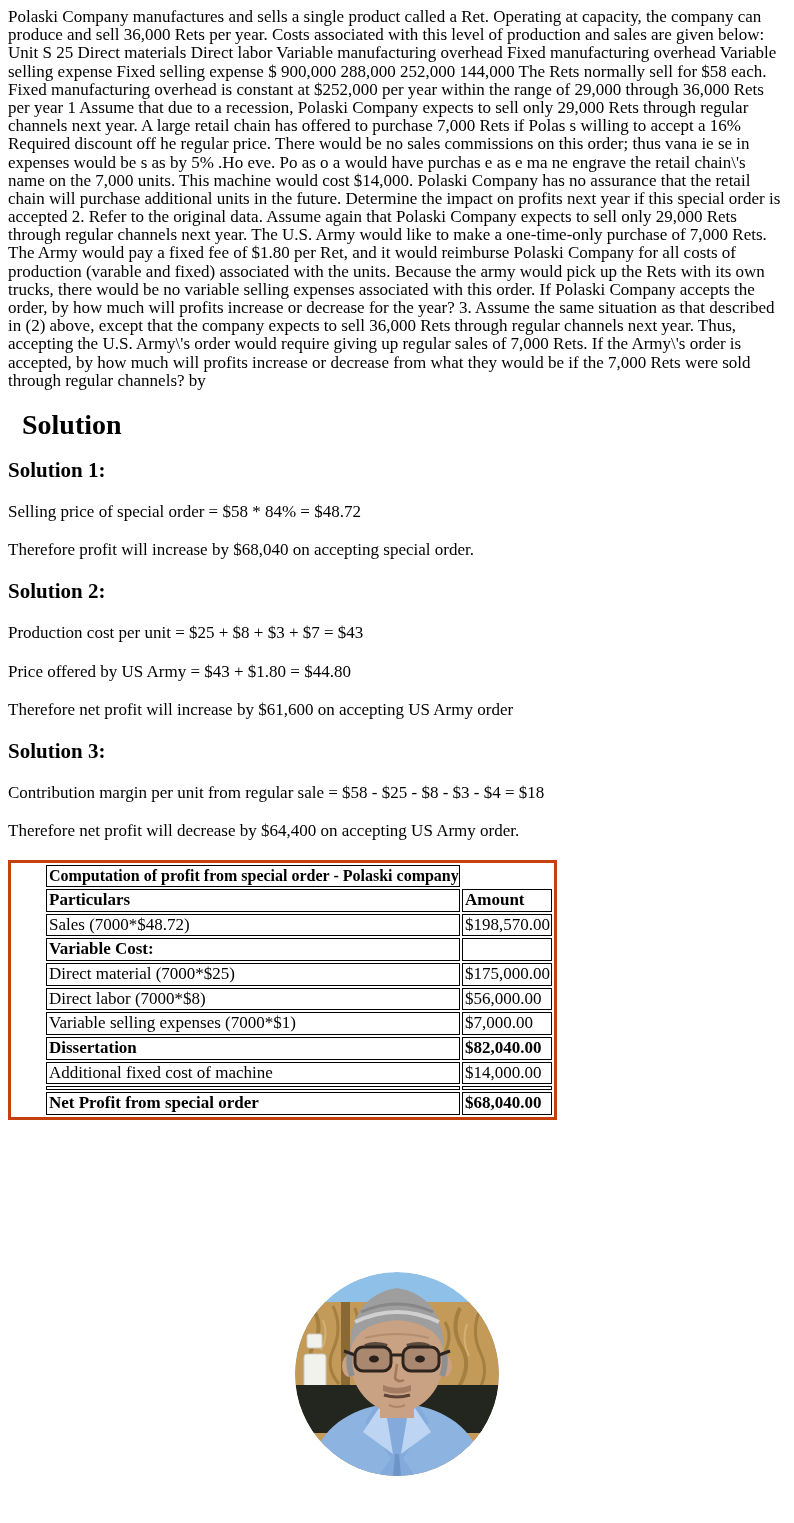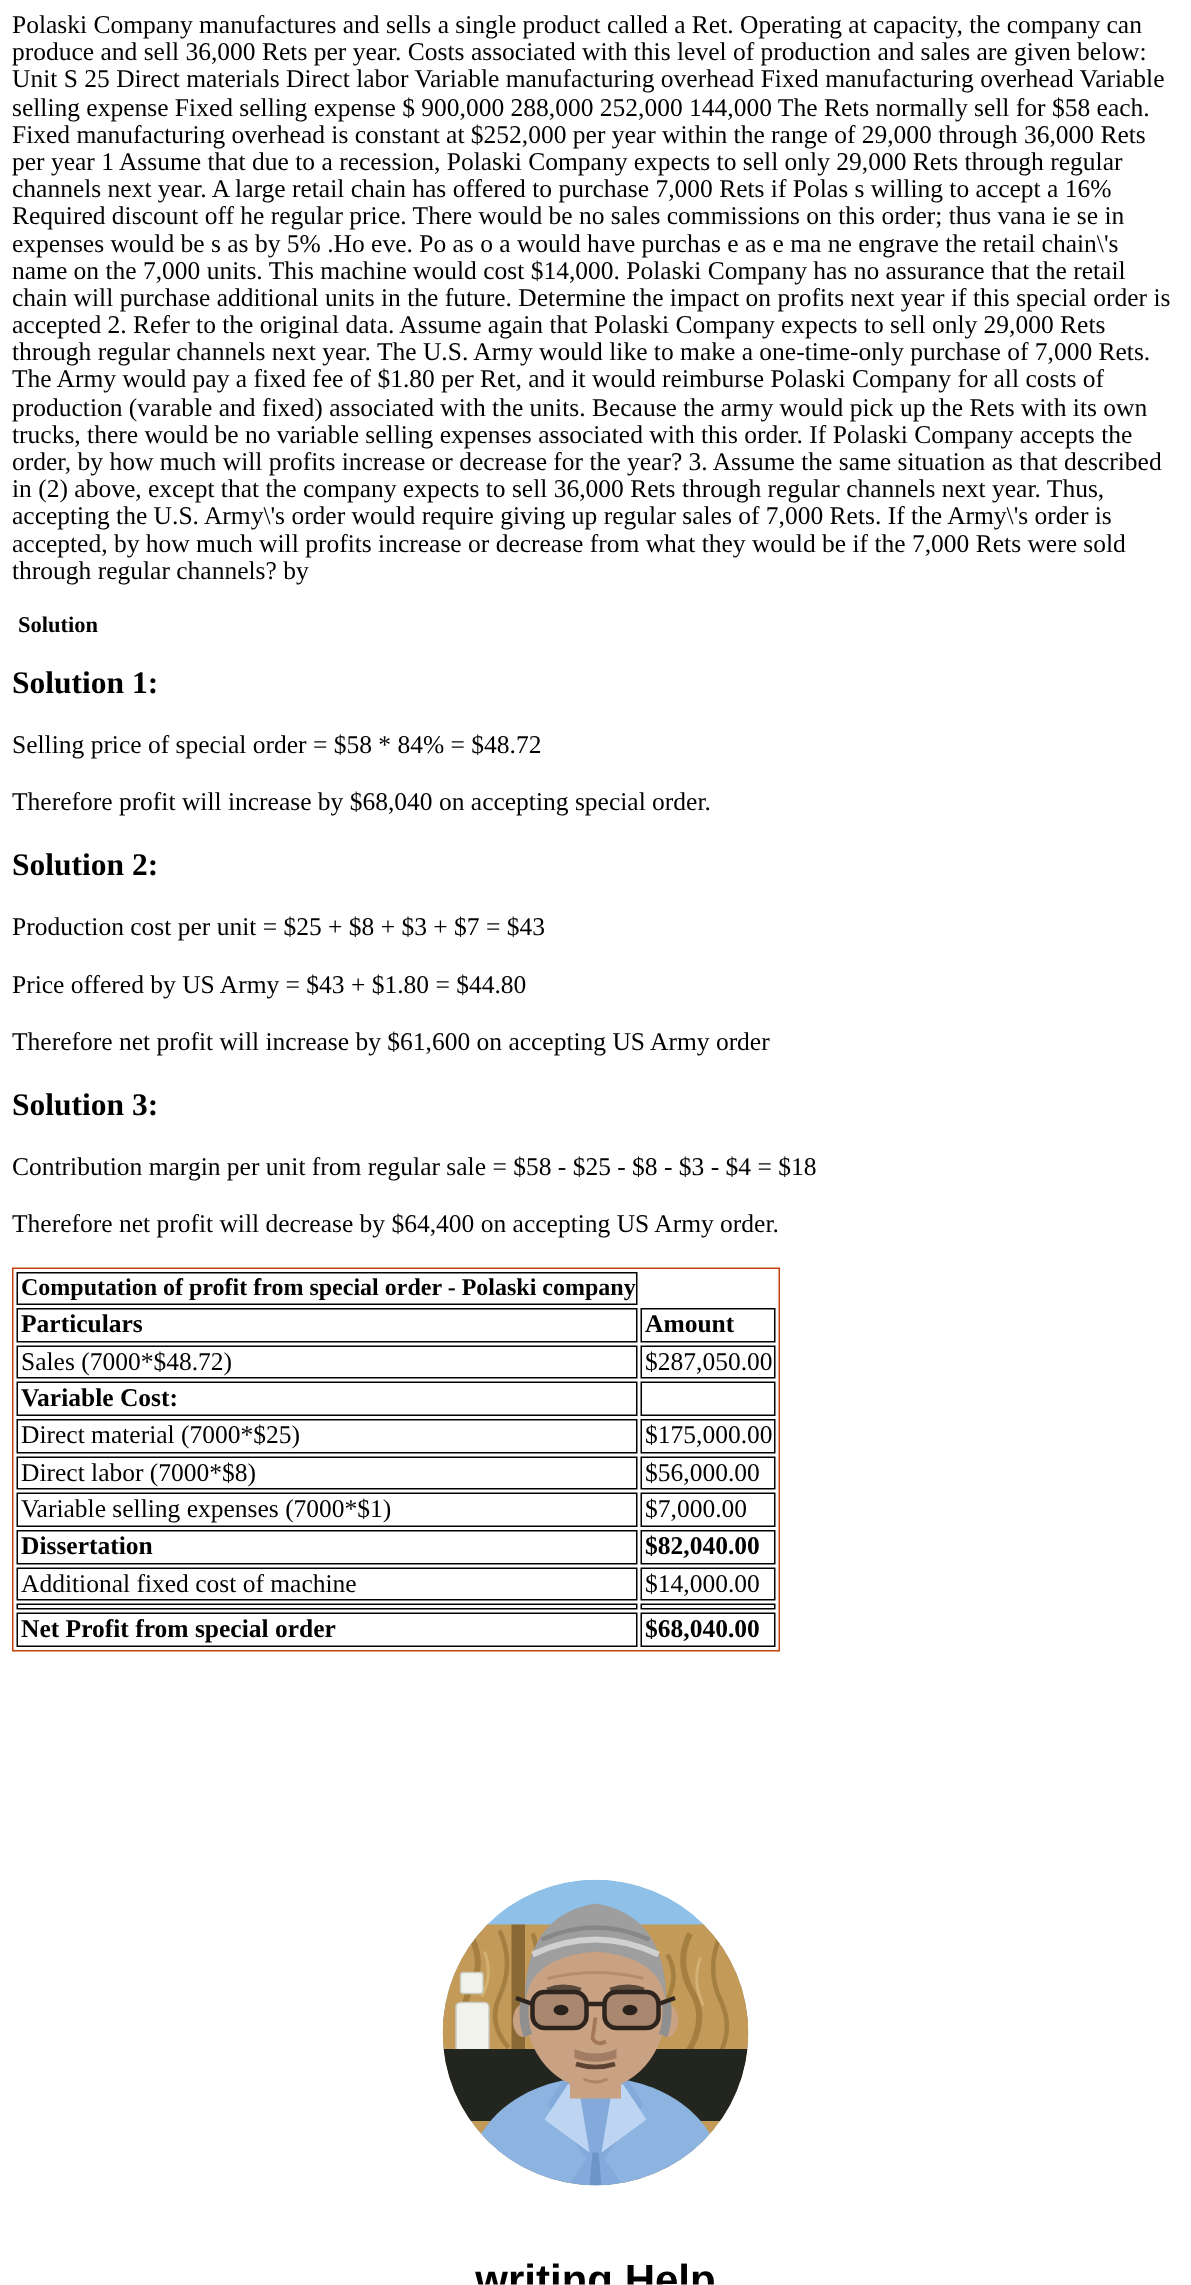--- a/index.html
+++ b/index.html
@@ -6,32 +6,33 @@
   body {
     width:794px; height:1523px; box-sizing:border-box;
     padding:8px; overflow:hidden; color:#000;
     font-family:"Liberation Serif", serif;
   }
   .problem {
     font-size:17px; line-height:1.07; text-align:left;
   }
   .solution-heading {
     font-family:"Liberation Serif", serif;
-    font-size:15px; font-weight:bold; margin:19px 0 17px 4px;
+    font-size:28px; font-weight:bold; margin:19px 0 17px 14px;
   }
   .sub-heading {
     font-size:21px; font-weight:bold; margin:17px 0 16px 0;
   }
   .sol-line { font-size:17px; line-height:1.07; margin:20px 0; }
 
   table.comp {
     border-collapse:separate; border-spacing:2px;
-    border:1px solid #c2410c; margin-top:10px;
+    border:3px solid #c2410c; margin-top:10px;
     width:512px; table-layout:fixed;
     font-size:17px;
+    padding-left:33px;
   }
   table.comp td {
     border:1px solid #000; padding:1px 2px;
     line-height:1.1; vertical-align:middle;
     white-space:nowrap; overflow:visible;
   }
   td.title-cell { font-weight:bold; font-size:16px; }
   tr.spacer-row td { height:2px; padding:0; line-height:0; }
   .b { font-weight:bold; }
 
@@ -76,21 +77,21 @@
   <tbody>
       <tr>
     <td class="title-cell">Computation of profit from special order - Polaski company</td>
   </tr>
   <tr>
     <td class="b">Particulars</td>
     <td class="b">Amount</td>
   </tr>
   <tr>
     <td>Sales (7000*$48.72)</td>
-    <td>$287,050.00</td>
+    <td>$198,570.00</td>
   </tr>
   <tr>
     <td class="b">Variable Cost:</td>
     <td></td>
   </tr>
   <tr>
     <td>Direct material (7000*$25)</td>
     <td>$175,000.00</td>
   </tr>
   <tr>

